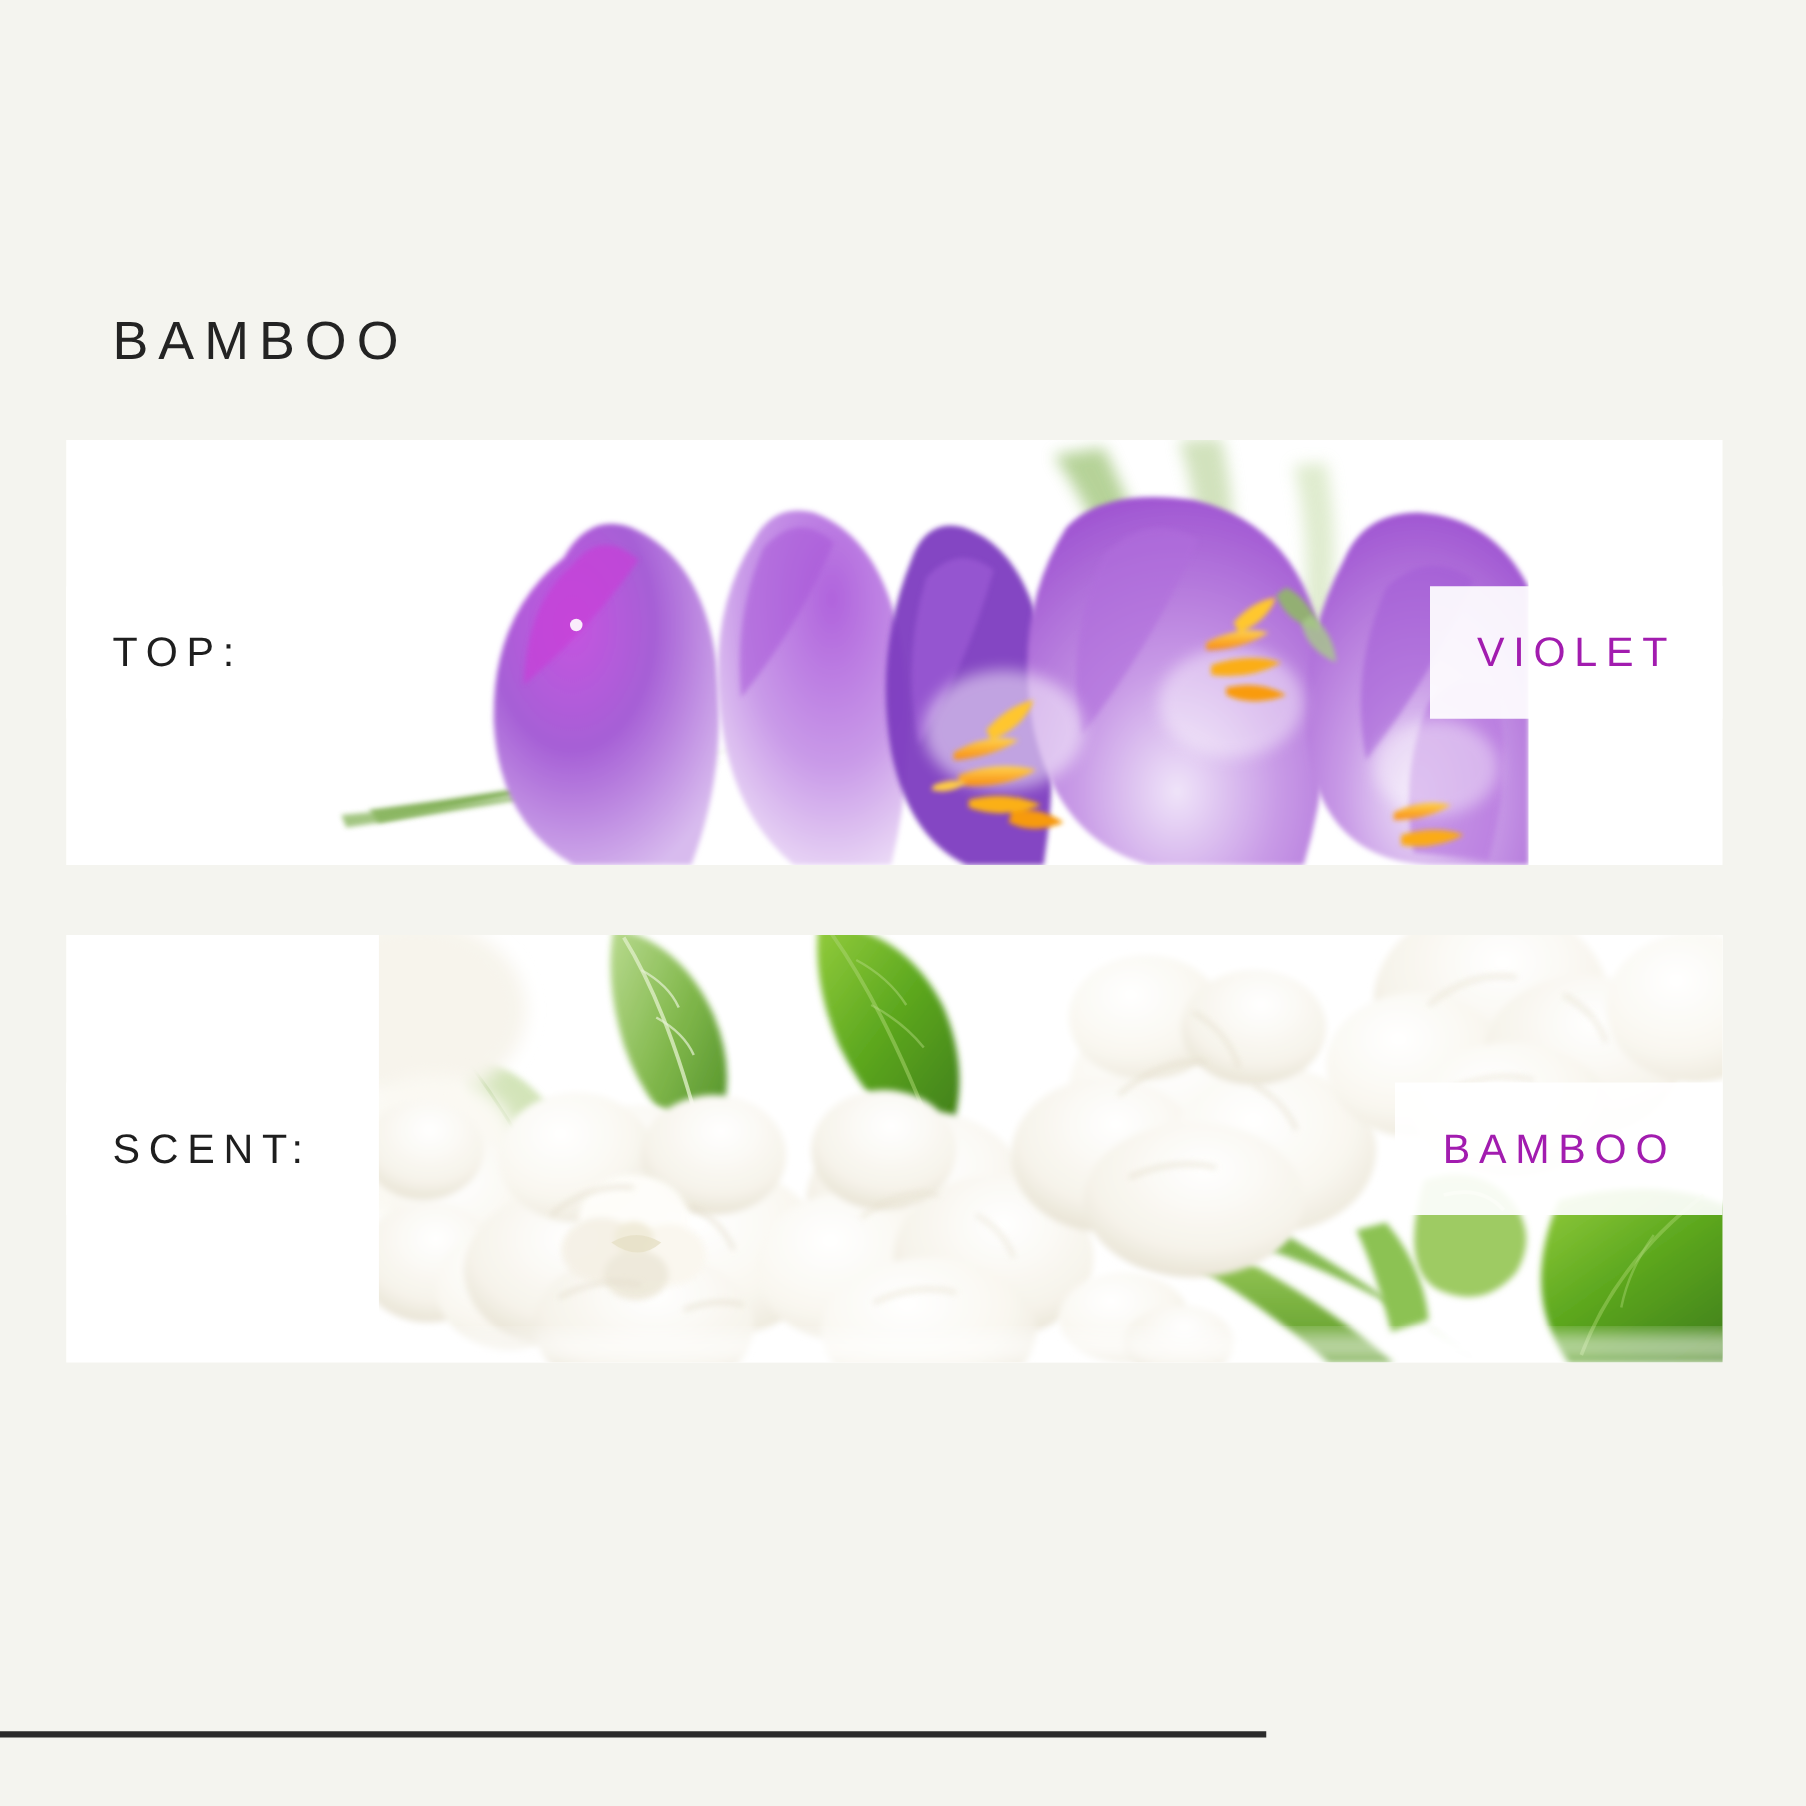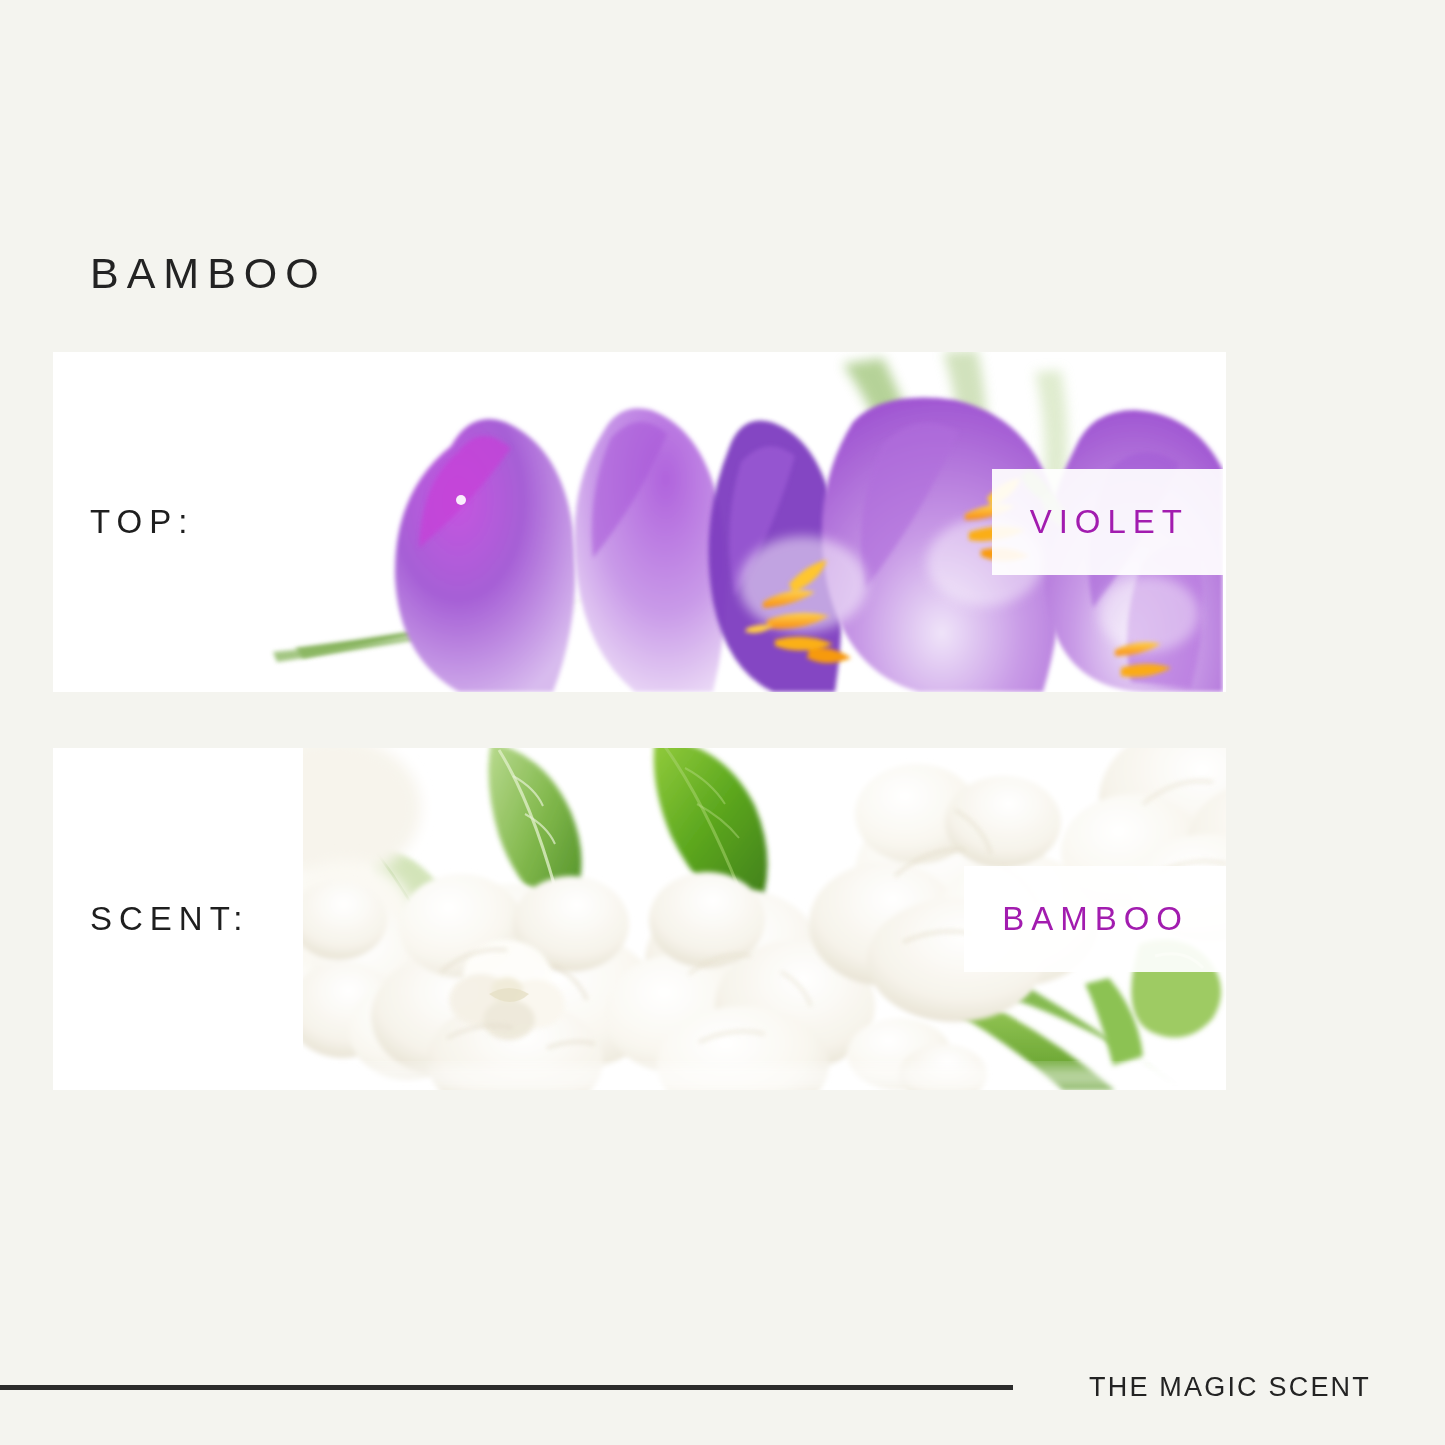--- a/index.html
+++ b/index.html
@@ -33,21 +33,21 @@
     letter-spacing: 8px;
     color: #232323;
     line-height: 1;
     white-space: nowrap;
   }
 
   
   .note-row {
     position: absolute;
     left: 53px;
-    width: 1173px;
+    width: 1325px;
     background: #ffffff;
     overflow: hidden;
   }
   .note-row.row-1 { top: 352px;  height: 340px; }
   .note-row.row-2 { top: 748px;  height: 342px; }
 
   .row-media {
     position: absolute;
     top: 0;
     height: 100%;
@@ -369,15 +369,14 @@
 
         <rect x="0" y="318" width="1089" height="24" fill="#ffffff" opacity="0.55" filter="url(#j-softer)"></rect>
       </svg>
     </div>
 
     <div class="row-label">SCENT:</div>
     <div class="row-value">BAMBOO</div>
   </div>
 
   <div class="footer-rule"></div>
-  <div class="brand">THE MAGIC SCENT</div>
 
 </div>
 
 </body></html>

